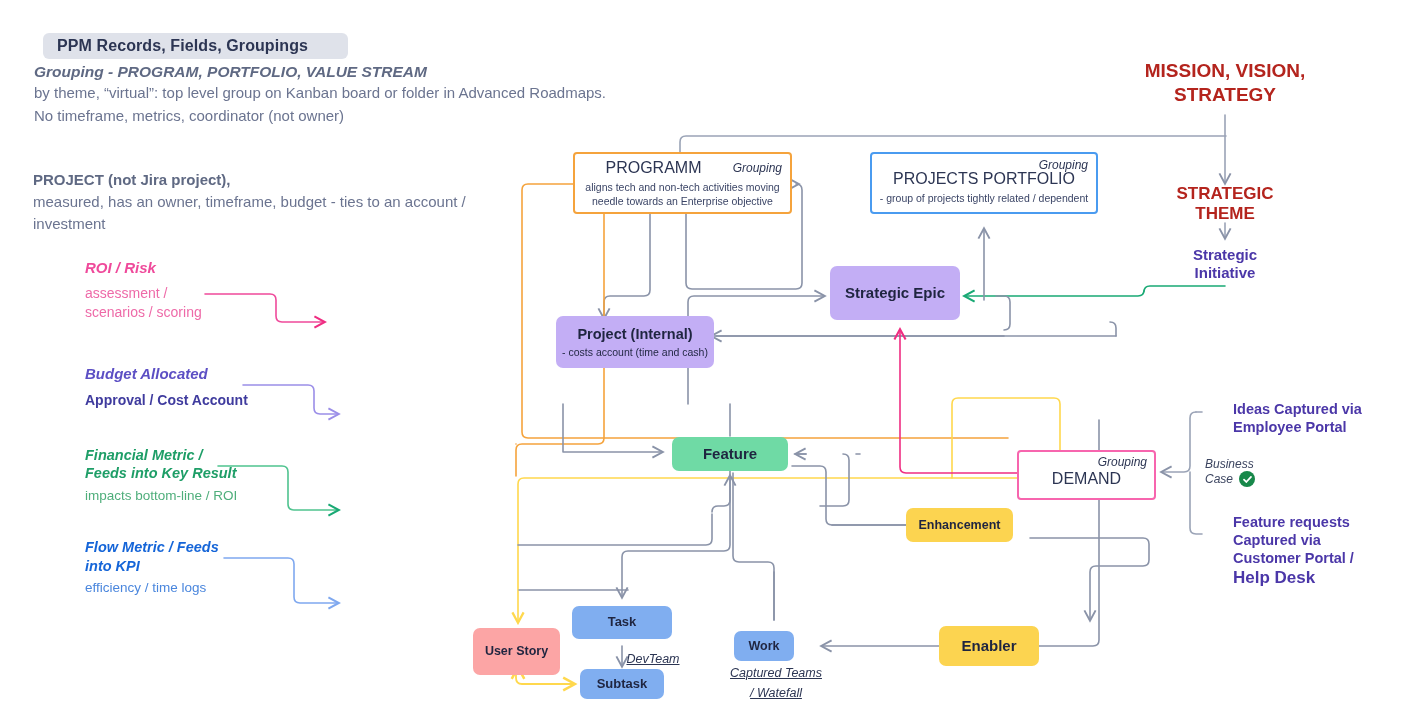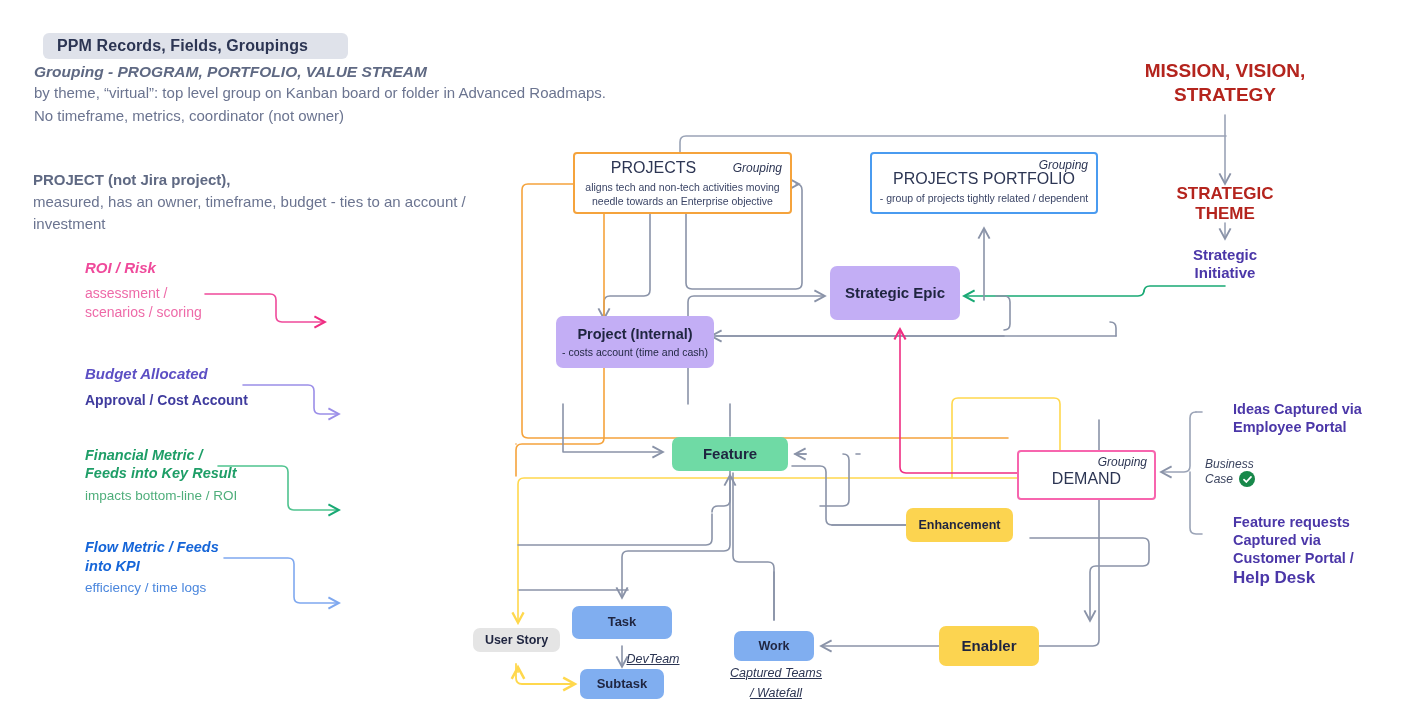--- a/index.html
+++ b/index.html
@@ -180,21 +180,21 @@
   <div class="red-head" style="left:1100px;top:60px;width:250px;font-size:19px;">MISSION, VISION,</div>
   <div class="red-head" style="left:1100px;top:84px;width:250px;font-size:19px;">STRATEGY</div>
 
   <div class="red-head" style="left:1120px;top:184px;width:210px;font-size:17px;">STRATEGIC</div>
   <div class="red-head" style="left:1120px;top:204px;width:210px;font-size:17px;">THEME</div>
 
   <div class="purple-head" style="left:1130px;top:246px;width:190px;font-size:15px;">Strategic</div>
   <div class="purple-head" style="left:1130px;top:264px;width:190px;font-size:15px;">Initiative</div>
 
   <div class="node grouping" style="left:573px;top:152px;width:219px;height:62px;border-color:#f5a33c;">
-    <div class="title" style="font-size:16px;margin-right:58px;">PROJECTS</div>
+    <div class="title" style="font-size:16px;margin-right:58px;">PROGRAMM</div>
     <div class="sub" style="font-size:10.5px;margin-top:4px;">aligns tech and non-tech activities moving</div>
     <div class="sub" style="font-size:10.5px;margin-top:1px;">needle towards an Enterprise objective</div>
     <div class="grouping-tag" style="right:8px;top:7px;">Grouping</div>
   </div>
 
   <div class="node grouping" style="left:870px;top:152px;width:228px;height:62px;border-color:#4a9bf0;">
     <div class="title" style="font-size:16px;margin-top:8px;">PROJECTS PORTFOLIO</div>
     <div class="sub" style="font-size:10.5px;margin-top:4px;">- group of projects tightly related / dependent</div>
     <div class="grouping-tag" style="right:8px;top:4px;">Grouping</div>
   </div>
@@ -222,25 +222,25 @@
   </div>
 
   <div class="node" style="left:572px;top:606px;width:100px;height:33px;background:#80aef0;">
     <div class="title" style="font-size:13px;">Task</div>
   </div>
 
   <div class="node" style="left:580px;top:669px;width:84px;height:30px;background:#80aef0;">
     <div class="title" style="font-size:13px;">Subtask</div>
   </div>
 
-  <div class="node" style="left:473px;top:628px;width:87px;height:24px;background:#e5e5e5;">
+  <div class="node" style="left:473px;top:628px;width:87px;height:47px;background:#fca5a5;">
     <div class="title" style="font-size:12.5px;">User Story</div>
   </div>
 
-  <div class="node" style="left:734px;top:631px;width:80px;height:30px;background:#80aef0;">
+  <div class="node" style="left:734px;top:631px;width:60px;height:30px;background:#80aef0;">
     <div class="title" style="font-size:12.5px;">Work</div>
   </div>
 
   <div class="node" style="left:939px;top:626px;width:100px;height:40px;background:#fcd450;">
     <div class="title" style="font-size:15px;">Enabler</div>
   </div>
 
   <div class="edge-label" style="left:608px;top:650px;width:90px;font-size:12.5px;">DevTeam</div>
   <div class="edge-label" style="left:716px;top:664px;width:120px;font-size:12.5px;">Captured Teams </div>
   <div class="edge-label" style="left:716px;top:684px;width:120px;font-size:12.5px;">/ Watefall</div>

